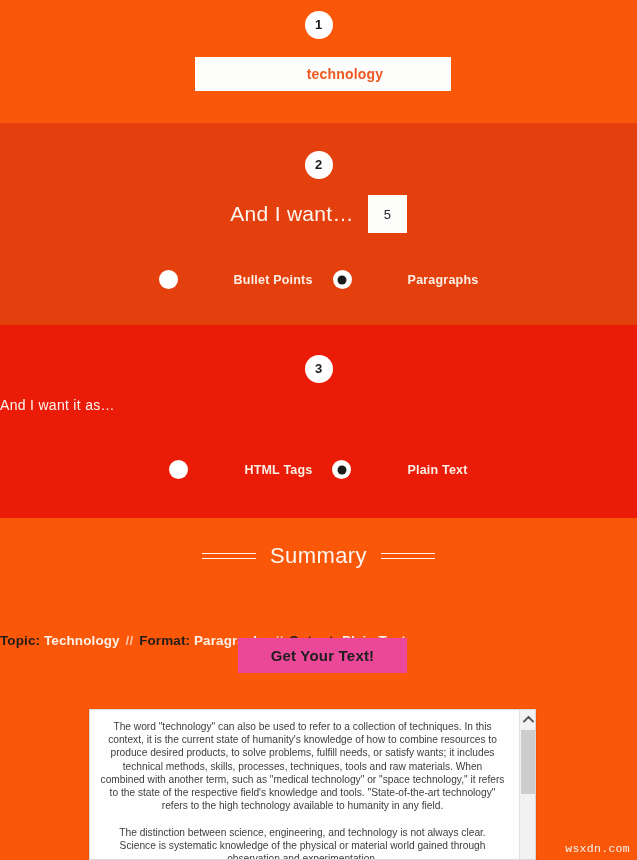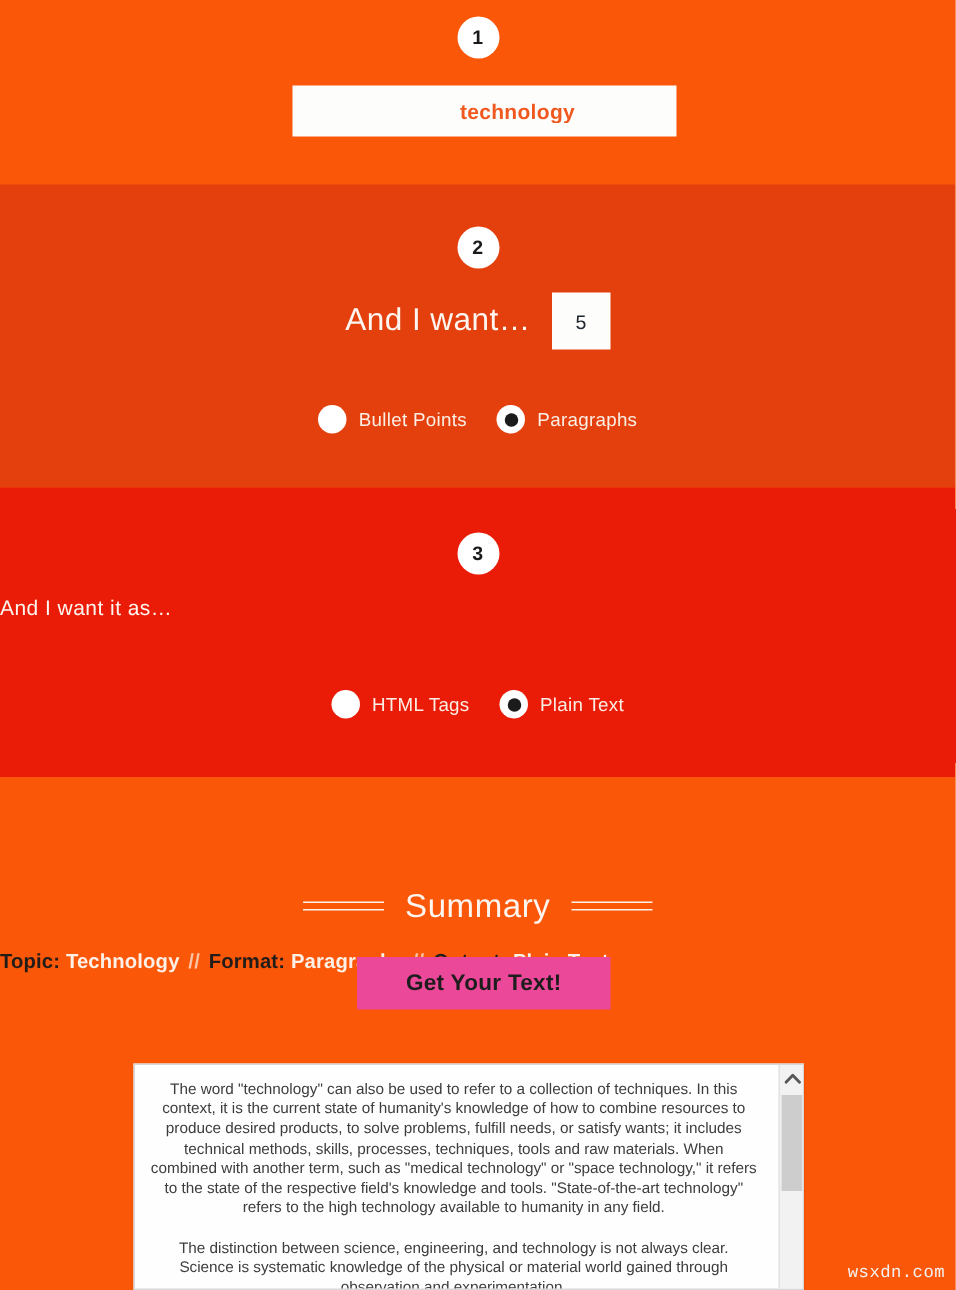--- a/index.html
+++ b/index.html
@@ -127,24 +127,25 @@
     left: 50%;
     top: 50%;
     transform: translate(-50%, -50%);
     width: 9px;
     height: 9px;
     border-radius: 50%;
     background: #1b1b1b;
   }
   .radio-label {
     font-size: 12.5px;
-    font-weight: normal;
+    font-weight: bold;
     color: #fbeee4;
     letter-spacing: 0.2px;
     white-space: nowrap;
+    margin-left: 48px;
   }
 
   #format-radios { top: 270px; }
   #output-radios { top: 460px; }
 
   
   #output-heading {
     position: absolute;
     top: 397px;
     left: 0;
@@ -158,21 +159,20 @@
   
   #summary-title-row {
     position: absolute;
     top: 543px;
     left: 0;
     width: 637px;
     display: flex;
     align-items: center;
     justify-content: center;
     gap: 14px;
-    margin-top: 48px;
   }
   .summary-rule {
     width: 54px;
     height: 6px;
     border-top: 1.5px solid #fdf2ea;
     border-bottom: 1.5px solid #fdf2ea;
     flex: none;
   }
   #summary-title {
     font-size: 22px;

